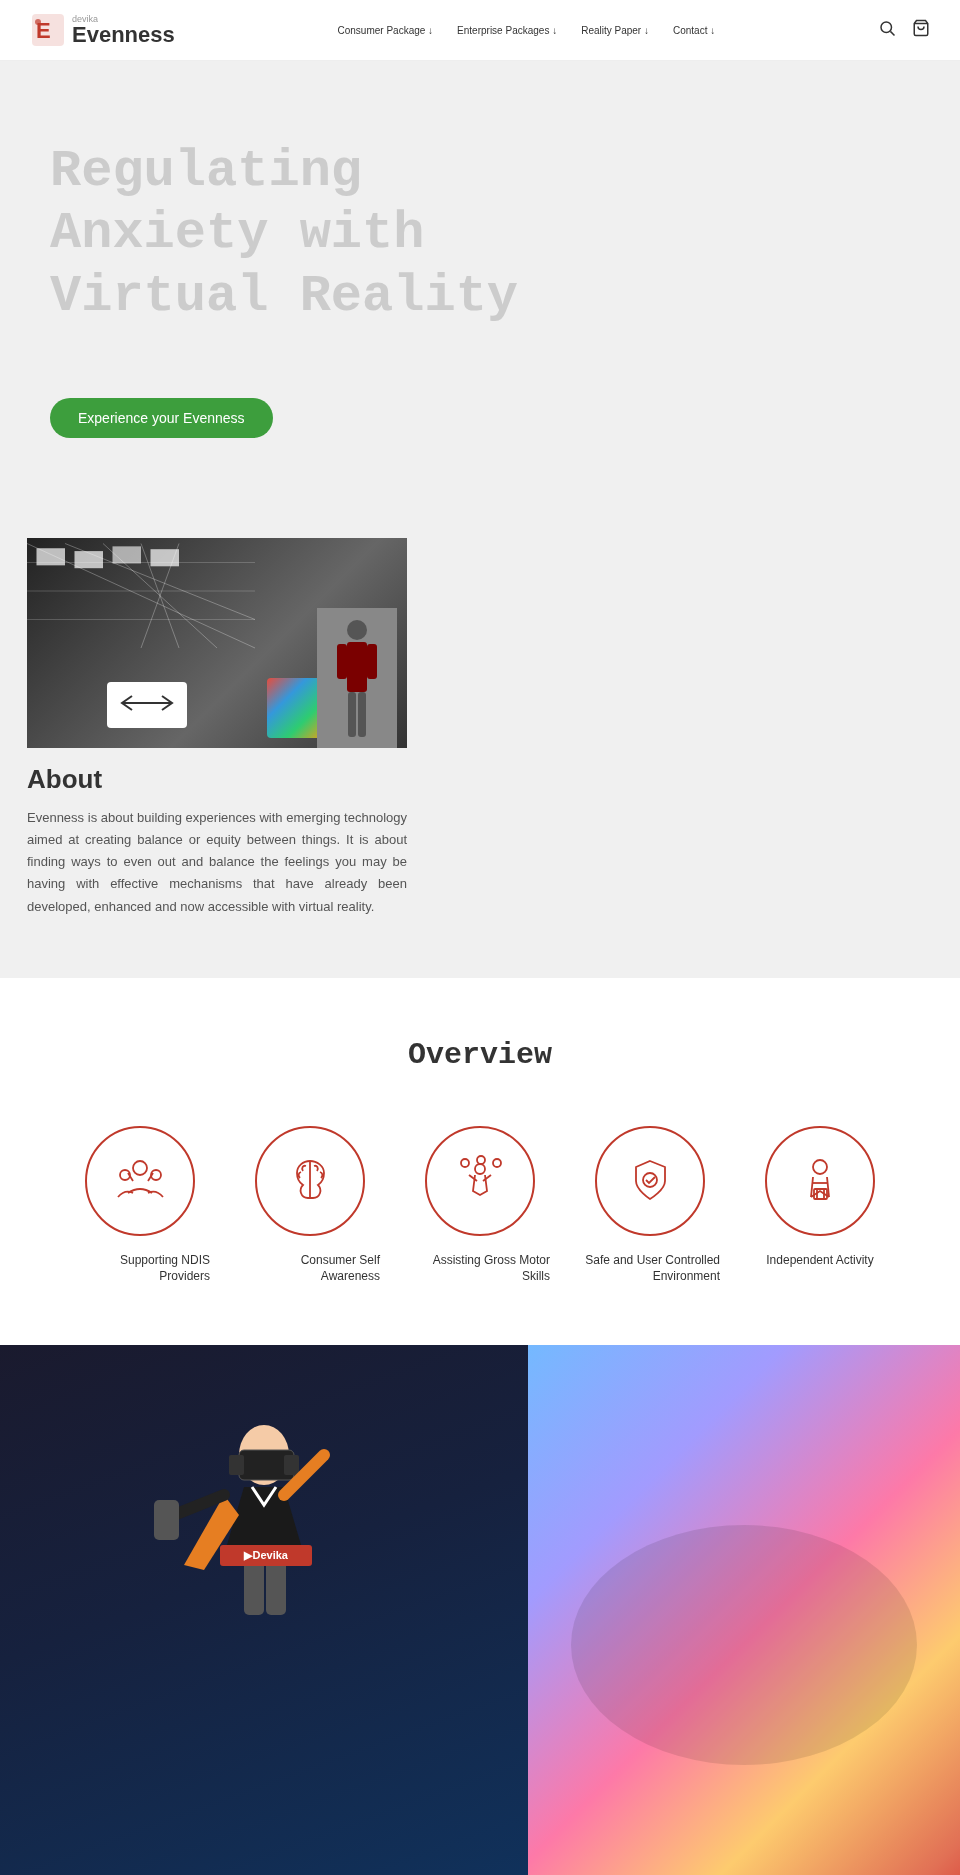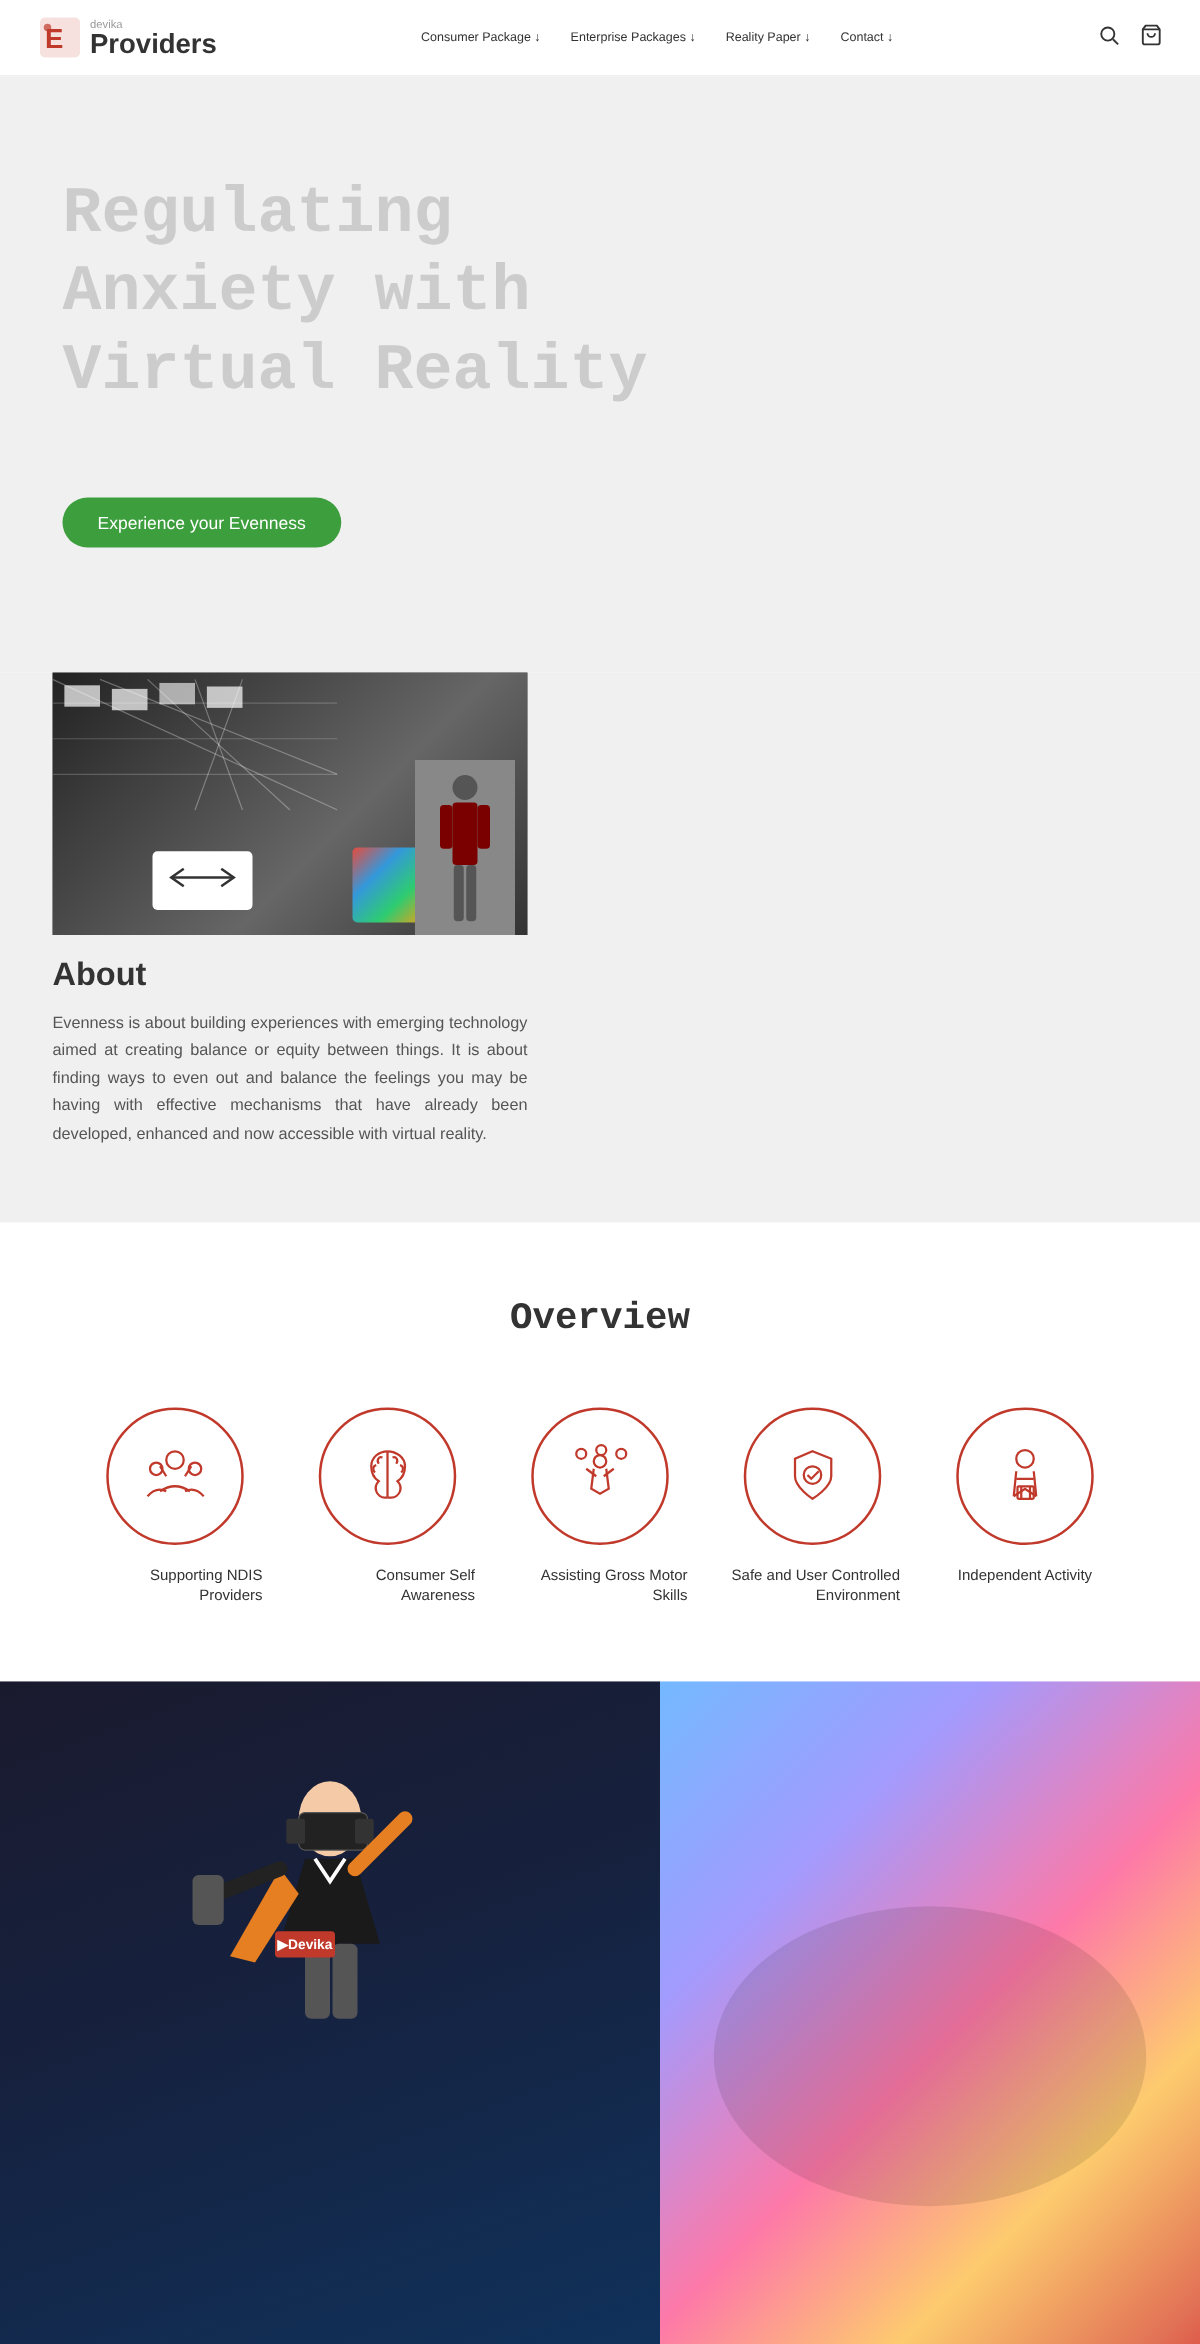--- a/index.html
+++ b/index.html
@@ -40,21 +40,21 @@
       border: none;
       border-radius: 24px;
       padding: 12px 28px;
       font-size: 14px;
       cursor: pointer;
       margin-top: 30px;
     }
 
     
     .about-section {
-      padding: 0 50px 60px 42px;
+      padding: 0 50px 60px 27px;
       background: #f0f0f0;
     }
     .about-image-container {
       width: 380px;
       height: 210px;
       overflow: hidden;
       margin-bottom: 16px;
       background: #555;
       position: relative;
     }
@@ -129,21 +129,21 @@
 
 <nav>
   <div class="nav-logo">
     <svg class="nav-logo-icon" viewBox="0 0 36 36" xmlns="http://www.w3.org/2000/svg">
       <rect x="2" y="2" width="32" height="32" rx="4" fill="#c0392b" opacity="0.15"></rect>
       <text x="6" y="26" font-size="22" font-weight="bold" fill="#c0392b">E</text>
       <circle cx="8" cy="10" r="3" fill="#c0392b" opacity="0.7"></circle>
     </svg>
     <div style="display:flex;flex-direction:column;line-height:1;">
       <span style="font-size:9px;color:#999;">devika</span>
-      <span class="nav-logo-text">Providers</span>
+      <span class="nav-logo-text">Evenness</span>
     </div>
   </div>
 
   <div class="nav-links">
     <a class="nav-link">Consumer Package ↓</a>
     <a class="nav-link">Enterprise Packages ↓</a>
     <a class="nav-link">Reality Paper ↓</a>
     <a class="nav-link">Contact ↓</a>
   </div>
 
@@ -327,21 +327,21 @@
         <rect x="140" y="160" width="20" height="60" rx="5" fill="#555"></rect>
         <rect x="162" y="160" width="20" height="60" rx="5" fill="#555"></rect>
       </svg>
     </div>
 
     <div style="position:absolute;right:0;top:0;width:45%;height:100%;background:linear-gradient(135deg,#74b9ff 0%,#a29bfe 25%,#fd79a8 50%,#fdcb6e 70%,#e17055 90%,#d63031 100%);">
 
       <div style="position:absolute;top:30%;left:10%;width:80%;height:40%;background:rgba(0,0,0,0.1);border-radius:50%;"></div>
     </div>
 
-    <div style="position:absolute;left:220px;top:200px;background:#c0392b;color:#fff;padding:4px 2px;border-radius:3px;font-size:11px;font-weight:bold;">
+    <div style="position:absolute;left:220px;top:200px;background:#c0392b;color:#fff;padding:4px 24px;border-radius:3px;font-size:11px;font-weight:bold;">
       <span>▶Devika</span>
     </div>
   </div>
 </section>
 
 <section class="sensory-section">
   <h2 class="sensory-title">SENSORY SPACE</h2>
 
 </section>
 

